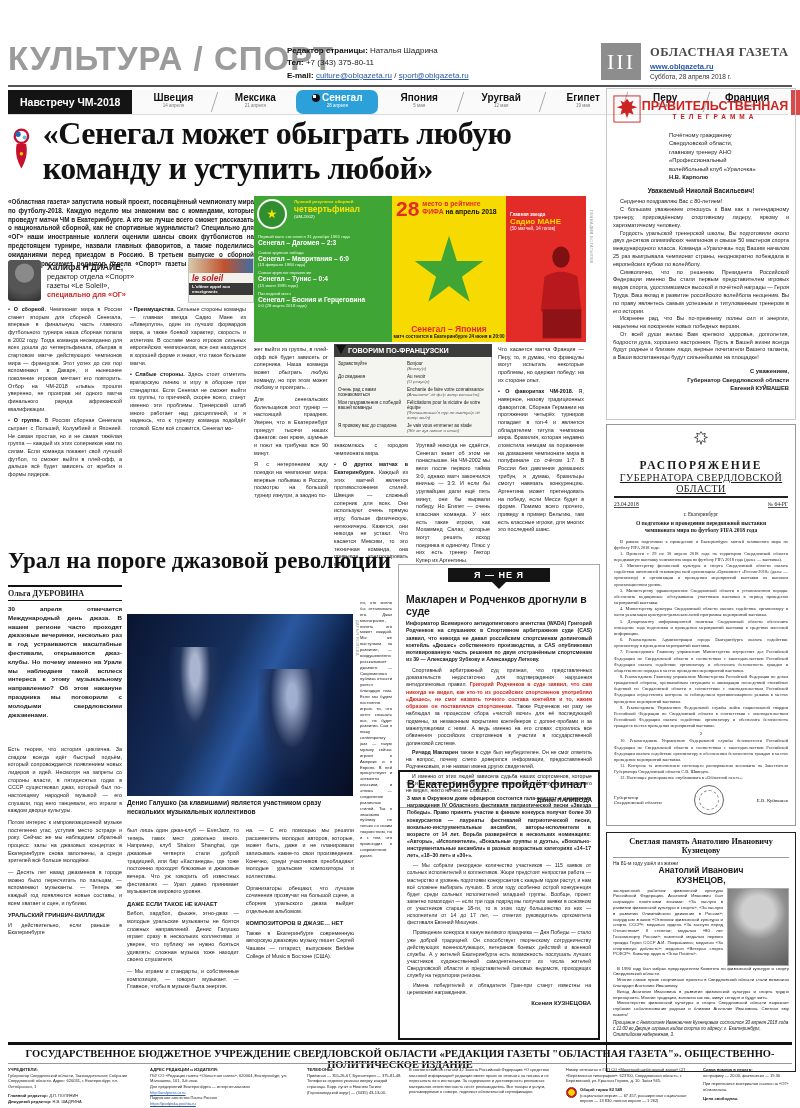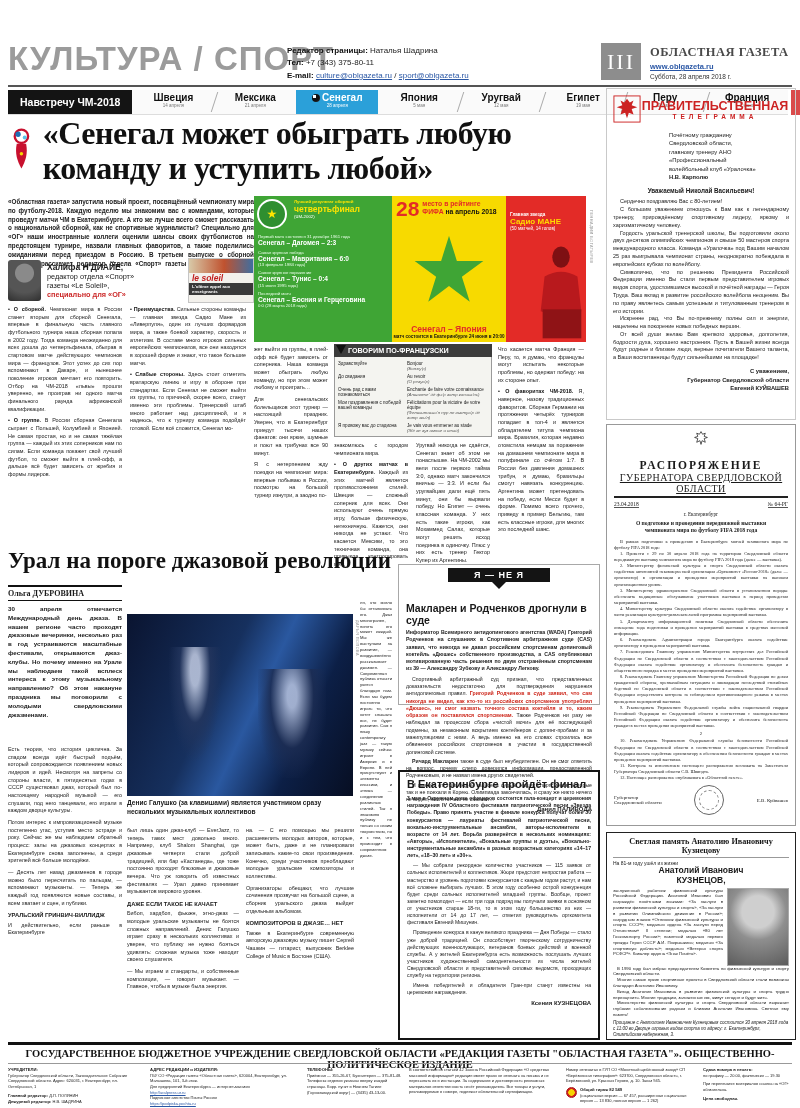--- a/index.html
+++ b/index.html
@@ -25,21 +25,21 @@
 
   
   .tabbar { left:8px; top:90px; width:780px; height:25px; display:flex; background:#fafafa; border-bottom:1px solid #ddd; }
   .wc-label { background:#141414; color:#fff; font-weight:bold; font-size:10.5px; display:flex;
               align-items:center; padding:0 12px; white-space:nowrap; }
   .tab { flex:1; position:relative; text-align:center; padding-top:2px; cursor:pointer; }
   .tab + .tab::before { content:""; position:absolute; left:0; top:2px; bottom:2px; width:1px;
                         background:#aaa; transform:skewX(-18deg); }
   .tab .tname { font-size:10px; font-weight:bold; color:#111; }
   .tab .tdate { font-size:4.5px; color:#777; }
-  .tab.active { background:#2ba0d9; }
+  .tab.active { background:#2ba0d9;border-radius:7px; }
   .tab.active::before, .tab.active + .tab::before { display:none; }
   .tab.active .tname, .tab.active .tdate { color:#fff; }
   .ball { display:inline-block; width:8px; height:8px; border-radius:50%; vertical-align:-1px; margin-right:2px;
           background:radial-gradient(circle at 32% 32%, #fff 0 1.5px, #111 1.9px 55%, #333 100%); }
   .redstripe { left:791px; top:90px; width:9px; height:25px; background:#d94b4b; }
 
   
   .head-wrap { left:8px; top:116px; width:588px; display:flex; gap:8px; }
   .headline { font-family:"Liberation Serif",serif; font-weight:bold; font-size:32px; line-height:1.08;
               color:#111; letter-spacing:-.5px; }
@@ -117,21 +117,21 @@
             background:radial-gradient(ellipse at 50% 20%, #cfd8ee 0 12%, #24365e 40%, transparent 70%); opacity:.8; }
   .jphoto::after { content:""; position:absolute; right:12%; top:30%; width:30%; height:60%;
             background:radial-gradient(ellipse at 50% 25%, #b8c4e0 0 10%, #1c2c52 45%, transparent 75%); opacity:.85; }
   .jcredit { left:355px; top:620px; }
   .jcaption { left:127px; top:799px; width:228px; font-weight:bold; font-size:6.6px; line-height:1.3; }
   .jazz-colB { left:127px; top:827px; width:112px; height:213px; }
   .jazz-colC { left:246px; top:827px; width:108px; height:213px; }
   .jazz-colD { left:360px; top:600px; width:32px; height:440px; font-size:4.2px; line-height:1.4; }
 
   
-  .court { left:398px; top:564px; width:202px; height:141px; border:1px solid #a8a8a8; padding:21px 7px; }
+  .court { left:398px; top:564px; width:202px; height:244px; border:1px solid #a8a8a8; padding:12px 7px; }
   .ribbon-wrap { position:absolute; left:0; right:0; top:-1px; text-align:center; }
   .ribbon { display:inline-block; background:#141414; color:#fff; font-weight:bold; font-size:9px;
             padding:2px 26px; letter-spacing:1px; }
   .ribbon-tri { width:0; height:0; margin:0 auto; border-left:7px solid transparent;
                 border-right:7px solid transparent; border-top:7px solid #141414; }
   .court h3 { font-size:10.5px; margin:16px 0 3px; }
   .court .lead { font-weight:bold; font-size:5.2px; line-height:1.4; margin-bottom:3px; }
   .court p.bd { font-size:5.2px; line-height:1.4; margin-bottom:2px; text-indent:6px; }
   .redtxt { color:#cc2418; font-weight:bold; }
   .sig { text-align:right; font-weight:bold; font-size:6px; margin-top:3px; }
@@ -165,21 +165,21 @@
   .dc-meta span { border-bottom:.5px solid #555; }
   .dc-city { text-align:center; font-size:5.2px; margin:3px 0; }
   .dc-doc { text-align:center; font-weight:bold; font-size:5.6px; width:86%; margin:2px auto 4px; line-height:1.3; }
   .decree p.bd { font-size:4.4px; line-height:1.4; text-indent:6px; text-align:justify; }
   .dc-page { text-align:center; font-size:4.6px; margin:2px 0; }
   .dc-sig { display:flex; align-items:center; justify-content:space-between; margin-top:4px; font-size:5px; }
   .seal { width:30px; height:30px; border:1px solid #666; border-radius:50%; position:relative; flex:none; }
   .seal::before { content:""; position:absolute; inset:4px; border:1px dashed #888; border-radius:50%; }
 
   
-  .obit { left:606px; top:832px; width:190px; height:208px; border:1.5px solid #222; padding:4px 6px; }
+  .obit { left:606px; top:832px; width:190px; height:240px; border:1.5px solid #222; padding:4px 6px; }
   .obit h3 { font-family:"Liberation Serif",serif; font-weight:bold; font-size:8.2px; text-align:center;
              border-bottom:1px solid #999; padding-bottom:2px; margin-bottom:2px; }
   .obit .on { font-size:5px; }
   .obit .nm { text-align:center; font-weight:bold; font-size:8.5px; line-height:1.15; }
   .obit-row { display:flex; gap:4px; margin-top:2px; }
   .obit-txt { flex:1; font-size:4.3px; line-height:1.35; text-align:justify; }
   .obit-photo { width:62px; height:78px; flex:none;
                 background:radial-gradient(circle at 50% 30%, #cfcfcf 0 16px, #8f8f8f 28px, #5c5c5c); border:1px solid #aaa; }
   .obit p.bd { font-size:4.3px; line-height:1.35; text-align:justify; text-indent:4px; }
   .obit .notice { font-style:italic; font-size:4.5px; line-height:1.35; margin-top:2px; }

